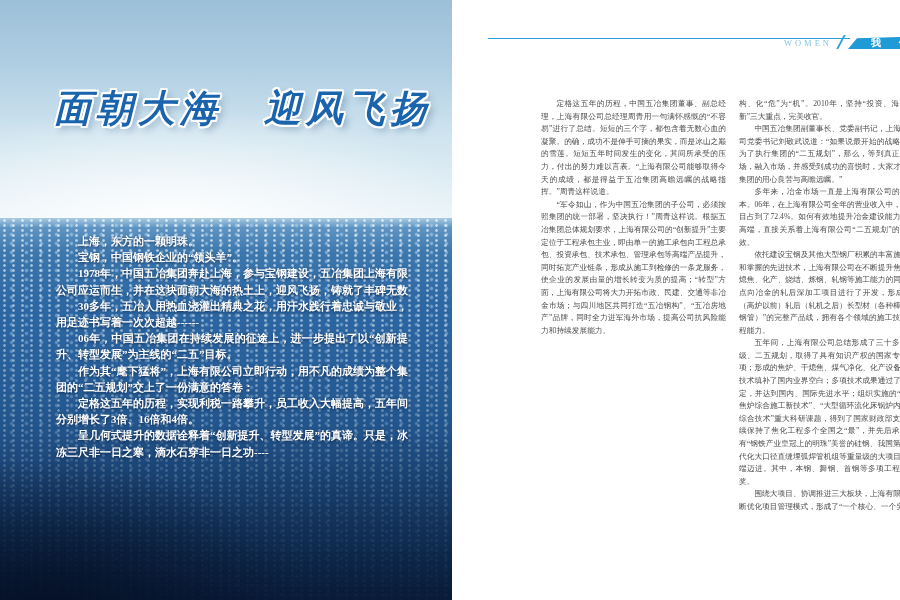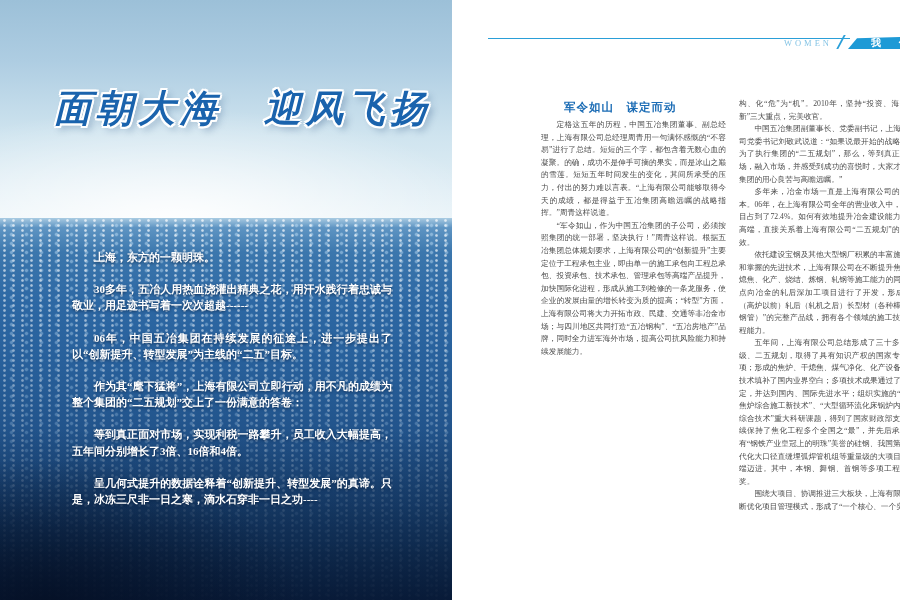--- a/index.html
+++ b/index.html
@@ -30,21 +30,21 @@
          linear-gradient(180deg, rgba(8,24,50,0) 55%, rgba(8,24,50,0.4) 85%, rgba(5,16,38,0.6) 100%);}
   .title{position:absolute;left:54px;top:84px;margin:0;white-space:nowrap;
        font-family:Liberation Serif, serif;font-style:italic;font-weight:bold;
        font-size:37px;letter-spacing:5px;color:#1a63ad;
        text-shadow:2px 0 0 #fff,-2px 0 0 #fff,0 2px 0 #fff,0 -2px 0 #fff,
                    1.6px 1.6px 0 #fff,-1.6px -1.6px 0 #fff,1.6px -1.6px 0 #fff,-1.6px 1.6px 0 #fff,
                    4px 4px 7px rgba(15,55,110,0.35);}
   .intro{position:absolute;left:56px;top:233px;width:352px;color:#ffffff;
        font-size:11px;line-height:16.2px;font-weight:bold;text-align:justify;
        text-shadow:0 1px 3px rgba(5,25,55,0.75);}
-  .intro p{margin:16px;text-indent:2em;}
+  .intro p{margin:0;text-indent:2em;}
 
   
   .page-right{position:absolute;left:464px;top:0;width:448px;height:464px;background:#ffffff;margin-left:24px;}
   .rule{position:absolute;left:0;top:38px;width:362px;height:1px;background:#2a9fd8;}
   .women{position:absolute;top:38px;right:104px;font-size:8.5px;letter-spacing:3px;
        color:#85c4e5;font-family:"Liberation Serif", serif;}
   .slash{position:absolute;top:35px;right:95px;width:1.5px;height:14px;background:#2a9fd8;
        transform:skewX(-28deg);}
   .tab{position:absolute;top:36px;right:0;width:88px;height:13px;background:#1e9ad6;
        clip-path:polygon(9px 18%, 100% 0, 100% 100%, 0 100%);
@@ -65,41 +65,42 @@
 <div class="spread">
 
   <section class="page-left">
     <div class="sky"></div>
     <div class="sea"></div>
     <div class="glitter"></div>
     <div class="sea-shade"></div>
     <h1 class="title">面朝大海　迎风飞扬</h1>
     <div class="intro">
       <p>上海，东方的一颗明珠。</p>
+      <p>宝钢，中国钢铁企业的“领头羊”。</p>
+      <p>1978年，中国五冶集团奔赴上海，参与宝钢建设，五冶集团上海有限公司应运而生，并在这块面朝大海的热土上，迎风飞扬，铸就了丰碑无数</p>
       <p>30多年，五冶人用热血浇灌出精典之花，用汗水践行着忠诚与敬业，用足迹书写着一次次超越------</p>
       <p>06年，中国五冶集团在持续发展的征途上，进一步提出了以“创新提升、转型发展”为主线的“二五”目标。</p>
       <p>作为其“麾下猛将”，上海有限公司立即行动，用不凡的成绩为整个集团的“二五规划”交上了一份满意的答卷：</p>
-      <p>等到真正面对市场，实现利税一路攀升，员工收入大幅提高，五年间分别增长了3倍、16倍和4倍。</p>
+      <p>定格这五年的历程，实现利税一路攀升，员工收入大幅提高，五年间分别增长了3倍、16倍和4倍。</p>
       <p>呈几何式提升的数据诠释着“创新提升、转型发展”的真谛。只是，冰冻三尺非一日之寒，滴水石穿非一日之功----</p>
     </div>
   </section>
 
   <section class="page-right">
     <div class="rule"></div>
     <span class="women">WOMEN</span>
     <div class="slash"></div>
     <div class="tab">
       <span>我　们</span>
     </div>
 
     <div class="cols">
       <div class="col">
-        <h2 class="ind">军令如山　谋定而动</h2>
         <p>定格这五年的历程，中国五冶集团董事、副总经理，上海有限公司总经理周青用一句满怀感慨的“不容易”进行了总结。短短的三个字，都包含着无数心血的凝聚。的确，成功不是伸手可摘的果实，而是冰山之巅的雪莲。短短五年时间发生的变化，其间所承受的压力，付出的努力难以言表。“上海有限公司能够取得今天的成绩，都是得益于五冶集团高瞻远瞩的战略指挥。”周青这样说道。</p>
-        <p>“军令如山，作为中国五冶集团的子公司，必须按照集团的统一部署，坚决执行！”周青这样说。根据五冶集团总体规划要求，上海有限公司的“创新提升”主要定位于工程承包主业，即由单一的施工承包向工程总承包、投资承包、技术承包、管理承包等高端产品提升，加快国际化进程，形成从施工到检修的一条龙服务，使企业的发展由量的增长转变为质的提高；“转型”方面，上海有限公司将大力开拓市政、民建、交通等非冶金市场；与四川地区共同打造“五冶钢构”、“五冶房地产”品牌，同时全力进军海外市场，提高公司抗风险能力和持续发展能力。</p>
+        <p>“军令如山，作为中国五冶集团的子公司，必须按照集团的统一部署，坚决执行！”周青这样说。根据五冶集团总体规划要求，上海有限公司的“创新提升”主要定位于工程承包主业，即由单一的施工承包向工程总承包、投资承包、技术承包、管理承包等高端产品提升，同时拓宽产业链条，形成从施工到检修的一条龙服务，使企业的发展由量的增长转变为质的提高；“转型”方面，上海有限公司将大力开拓市政、民建、交通等非冶金市场；与四川地区共同打造“五冶钢构”、“五冶房地产”品牌，同时全力进军海外市场，提高公司抗风险能力和持续发展能力。</p>
       </div>
       <div class="col">
         <p class="cont">构、化“危”为“机”。2010年，坚持“投资、海外、创新”三大重点，完美收官。</p>
         <p>中国五冶集团副董事长、党委副书记，上海有限公司党委书记刘敬武说道：“如果说最开始的战略调整是为了执行集团的“二五规划”，那么，等到真正面对市场，融入市场，并感受到成功的喜悦时，大家才明白了集团的用心良苦与高瞻远瞩。”</p>
         <p>多年来，冶金市场一直是上海有限公司的生存之本。06年，在上海有限公司全年的营业收入中，冶金项目占到了72.4%。如何有效地提升冶金建设能力、迈向高端，直接关系着上海有限公司“二五规划”的实施成效。</p>
         <p>依托建设宝钢及其他大型钢厂积累的丰富施工经验和掌握的先进技术，上海有限公司在不断提升焦炉、干熄焦、化产、烧结、炼钢、轧钢等施工能力的同时，重点向冶金的轧后深加工项目进行了开发，形成“铁前（高炉以前）轧后（轧机之后）长型材（各种棒线材、钢管）”的完整产品线，拥有各个领域的施工技术和工程能力。</p>
         <p>五年间，上海有限公司总结形成了三十多项国家级、二五规划，取得了具有知识产权的国家专利十多项；形成的焦炉、干熄焦、煤气净化、化产设备等专有技术填补了国内业界空白；多项技术成果通过了部级鉴定，并达到国内、国际先进水平；组织实施的“超大型焦炉综合施工新技术”、“大型循环流化床锅炉内衬施工综合技术”重大科研课题，得到了国家财政部支持，继续保持了焦化工程多个全国之“最”，并先后承接了享有“钢铁产业皇冠上的明珠”美誉的硅钢、我国第一套现代化大口径直缝埋弧焊管机组等重量级的大项目，向高端迈进。其中，本钢、舞钢、首钢等多项工程获国家奖。</p>
         <p>围绕大项目、协调推进三大板块，上海有限公司不断优化项目管理模式，形成了“一个核心、一个突</p>
       </div>
     </div>

